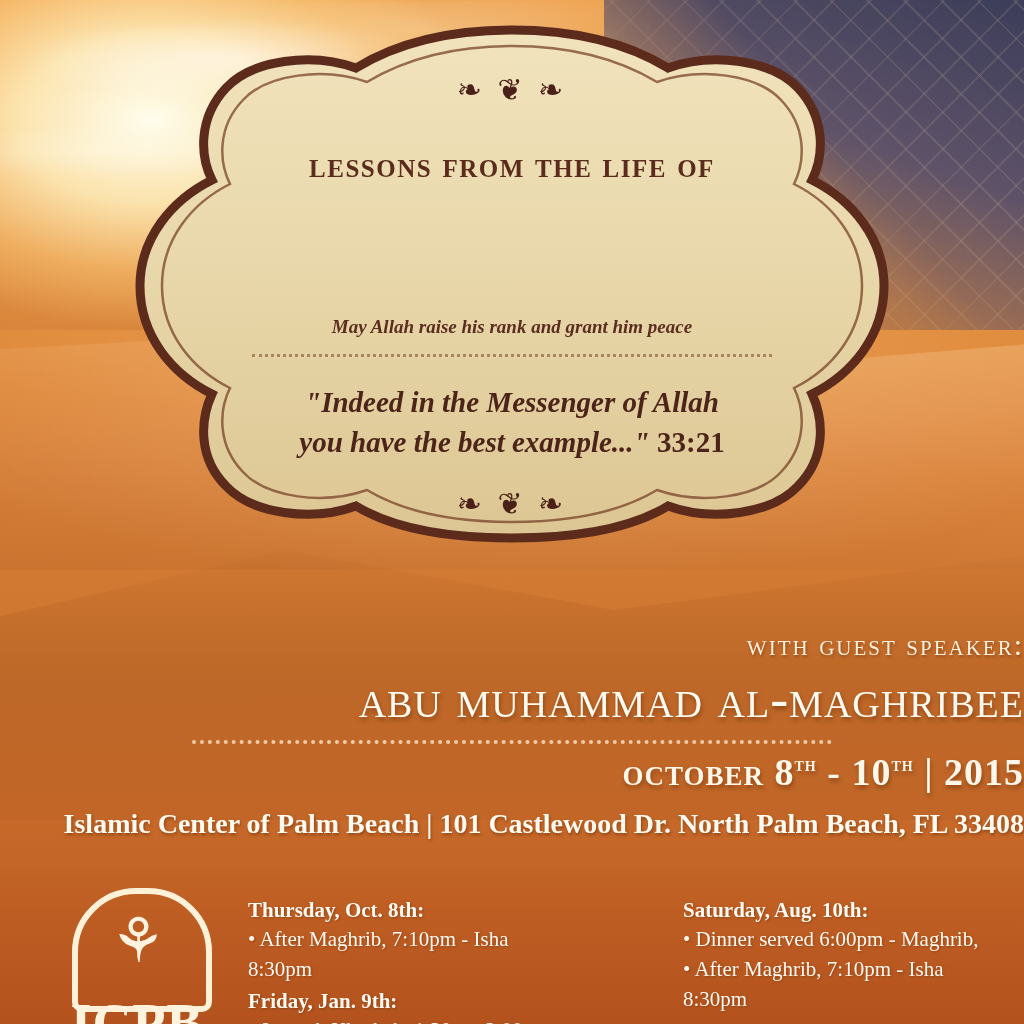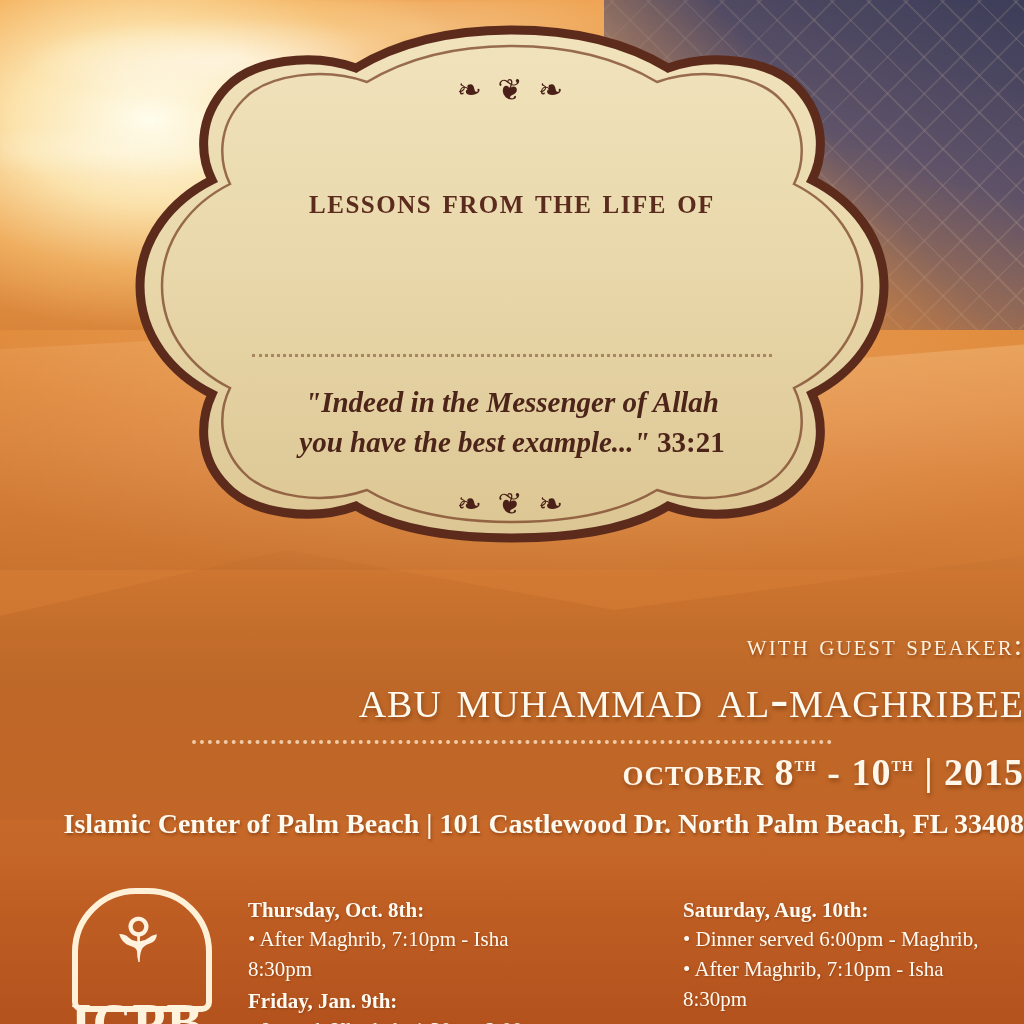--- a/index.html
+++ b/index.html
@@ -105,21 +105,20 @@
   .eyebrow {
     position: absolute;
     left: 0; top: 122px;
     width: 800px;
     font-size: 35px;
     letter-spacing: 1.5px;
     font-weight: bold;
     color: #5b2b1d;
     font-variant: small-caps;
     text-transform: lowercase;
-    margin-top: 36px;
   }
   .main-title {
     position: absolute;
     left: 0; top: 178px;
     width: 800px;
     font-size: 96px;
     line-height: 1.05;
     font-weight: bold;
     color: #4f2116;
     letter-spacing: -1px;
@@ -326,20 +325,21 @@
                C 80 345, 50 309, 50 262
                C 50 215, 80 179, 118 160
                C 107 138, 105 103, 131 76
                C 155 50, 212 43, 255 58
                C 290 37, 336 22, 400 22 Z" fill="none" stroke="#7a4328" stroke-width="2.5" opacity="0.75"></path>
     </svg>
 
     <div class="plaque-text">
       <div class="orn orn-top">❧ ❦ ❧</div>
       <div class="eyebrow">Lessons From The Life Of</div>
+      <div class="salutation">May Allah raise his rank and grant him peace</div>
       <div class="dotted-rule"></div>
       <div class="verse">
         <div>"Indeed in the Messenger of Allah</div>
         <div>
           <span>you have the best example..."</span>
           <span class="ref">33:21</span>
         </div>
       </div>
       <div class="orn orn-bottom">❧ ❦ ❧</div>
     </div>

